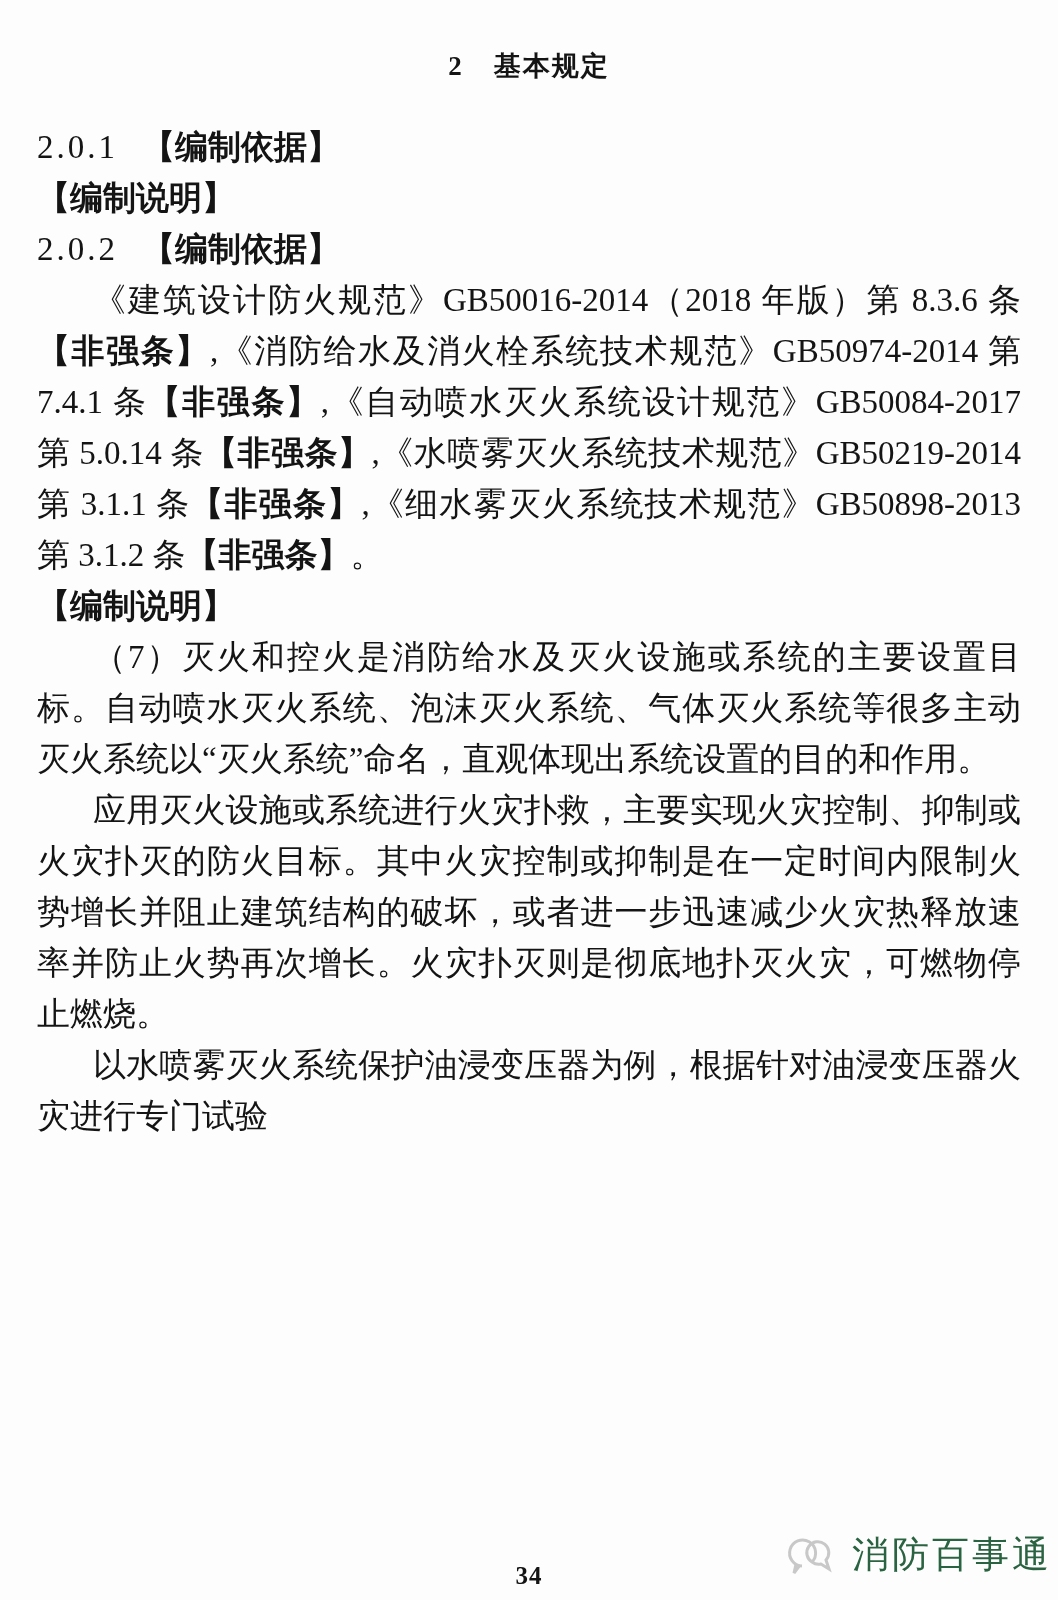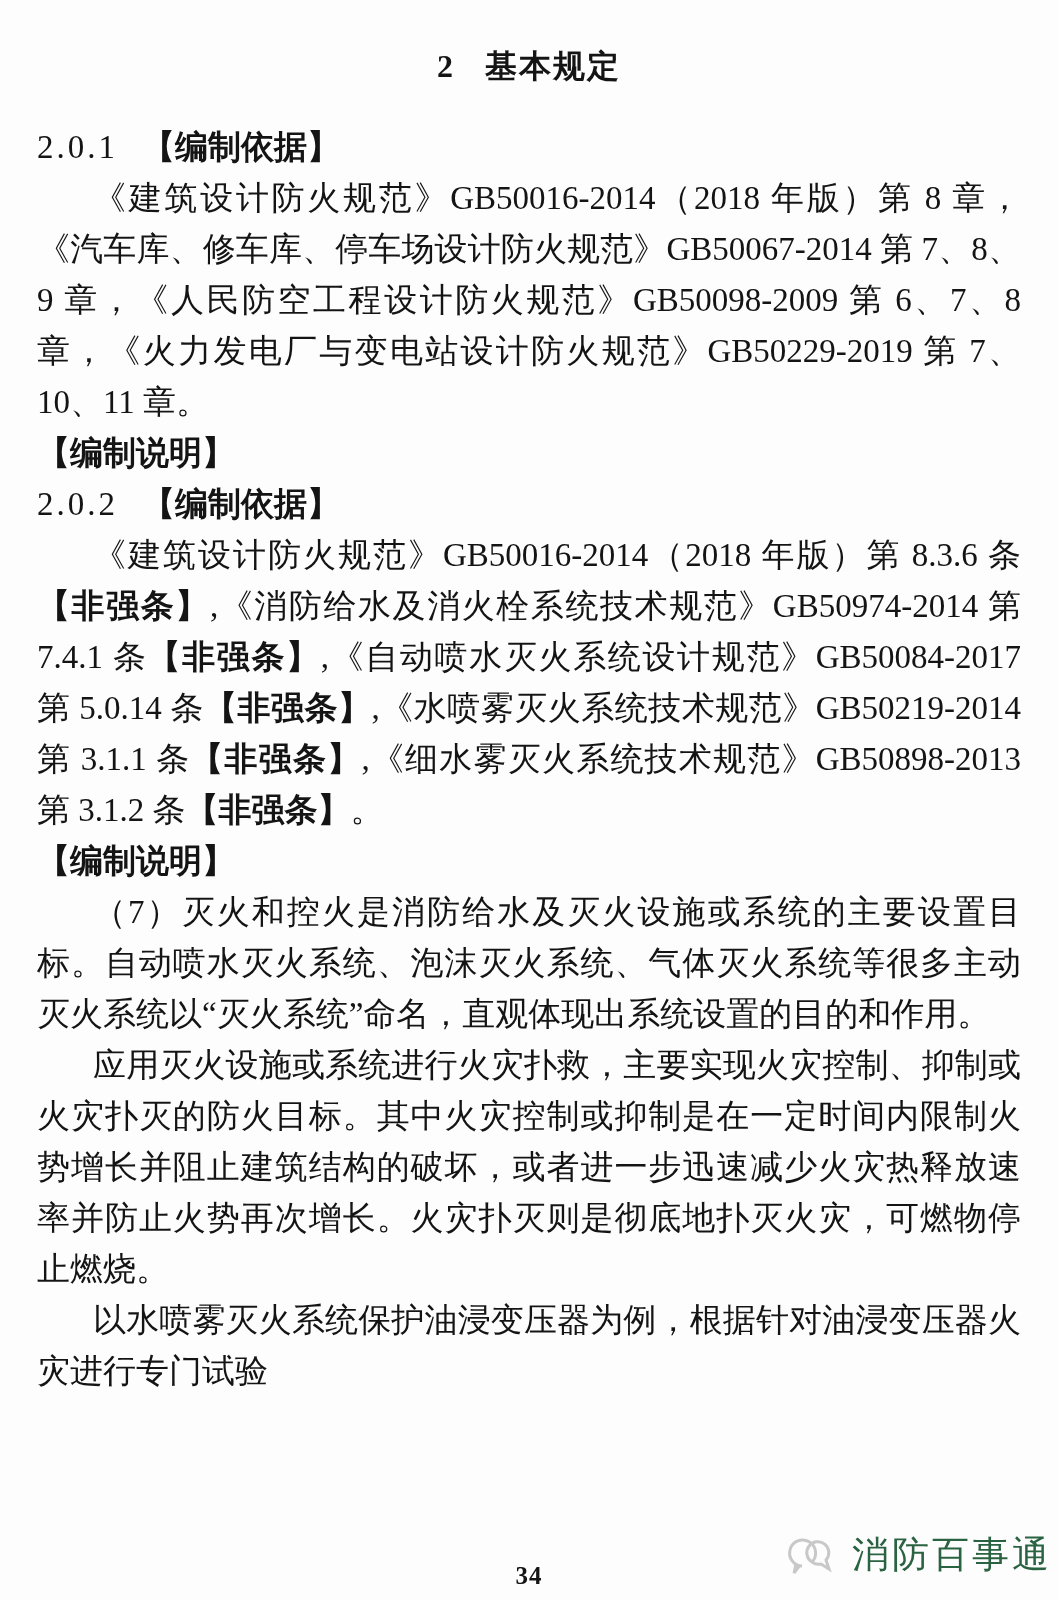--- a/index.html
+++ b/index.html
@@ -12,21 +12,21 @@
     font-family: "Liberation Serif", "DejaVu Serif", serif;
     color: #141414;
     box-sizing: border-box;
   }
   .content {
     padding: 0 37px;
   }
   .doc-title {
     margin: 44px 0 34px 0;
     text-align: center;
-    font-size: 32px;
+    font-size: 27px;
     line-height: 44px;
     font-weight: bold;
     letter-spacing: 2px;
   }
   .doc-title .title-number { margin-right: 30px; }
   p.line { margin: 0; font-size: 33px; line-height: 51px; }
   p.para { text-align: justify; text-justify: inter-ideograph; }
   p.indent { text-indent: 56px; }
   .clause-heading { text-align: left; }
   .clause-num { letter-spacing: 3px; margin-right: 24px; }
@@ -60,21 +60,20 @@
 </head>
 <body>
 
 <div class="page">
   <div class="content">
 
     <h1 class="doc-title"><span class="title-number">2</span><span>基本规定</span></h1>
 
     <p class="line clause-heading"><span class="clause-num">2.0.1</span><span class="bold">【编制依据】</span></p>
 
-    <p class="line para indent">《建筑设计防火规范》GB50016-2014（2018 年版）第 8 章，《汽车库、修车库、停车场设计防火规范》GB50067-2014 第 7、8、9 章，《人民防空工程设计防火规范》GB50098-2009 第 6、7、8 章，《火力发电厂与变电站设计防火规范》GB50229-2019 第 7、10、11 章。</p>
 
     <p class="line clause-heading bold">【编制说明】</p>
 
 
     <p class="line clause-heading"><span class="clause-num">2.0.2</span><span class="bold">【编制依据】</span></p>
 
     <p class="line para indent"><span>《建筑设计防火规范》GB50016-2014（2018 年版）第 8.3.6 条</span><span class="bold">【非强条】</span><span>,《消防给水及消火栓系统技术规范》GB50974-2014 第 7.4.1 条</span><span class="bold">【非强条】</span><span>,《自动喷水灭火系统设计规范》GB50084-2017 第 5.0.14 条</span><span class="bold">【非强条】</span><span>,《水喷雾灭火系统技术规范》GB50219-2014 第 3.1.1 条</span><span class="bold">【非强条】</span><span>,《细水雾灭火系统技术规范》GB50898-2013 第 3.1.2 条</span><span class="bold">【非强条】</span><span>。</span></p>
 
     <p class="line clause-heading bold">【编制说明】</p>
 

